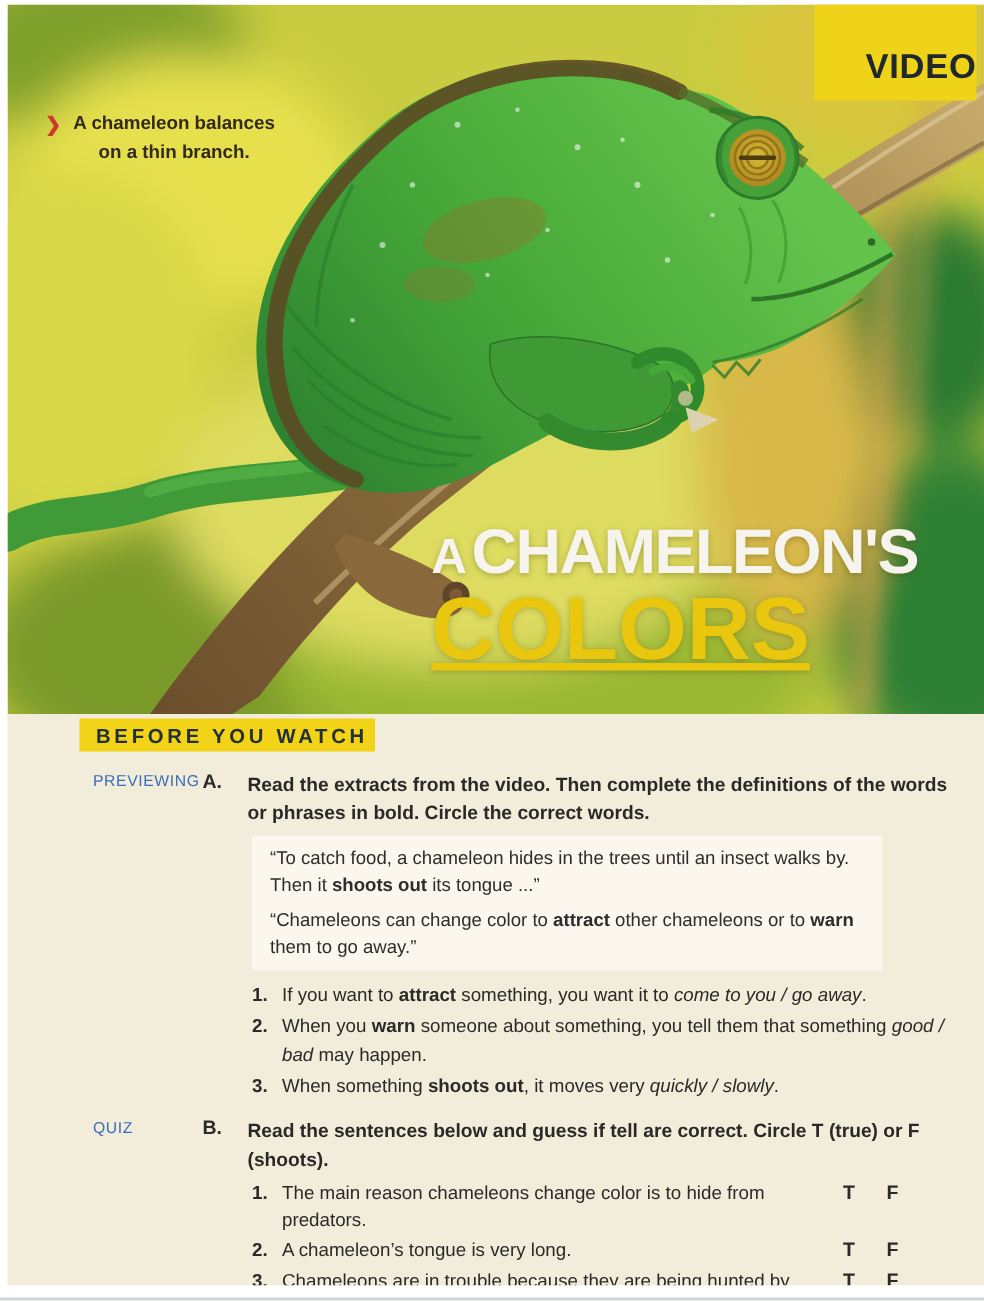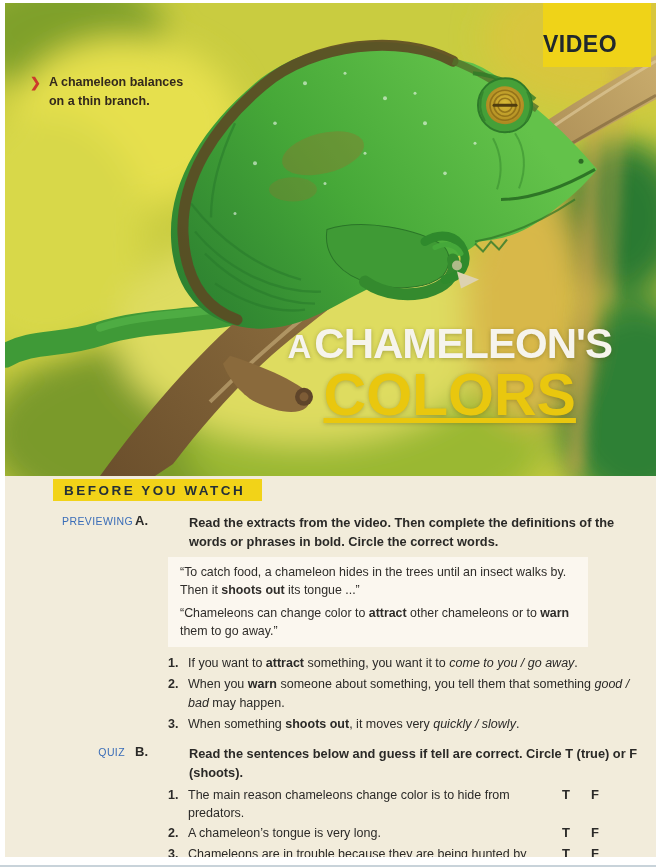--- a/index.html
+++ b/index.html
@@ -5,51 +5,51 @@
   * { margin:0; padding:0; box-sizing:border-box; }
   html,body { width:656px; height:867px; background:#ffffff; overflow:hidden;
               font-family:"Liberation Sans", sans-serif; }
   .page { position:relative; width:656px; height:867px; background:#fff; }
 
   
   .photo { position:absolute; left:5px; top:3px; right:0; height:473px; overflow:hidden; }
   .photo svg { display:block; width:100%; height:100%; }
 
   .video-badge { position:absolute; left:538px; top:0; width:108px; height:64px;
-                 background:#efd318; display:flex; align-items:flex-end; justify-content:flex-start;
+                 background:#efd318; display:flex; align-items:flex-end; justify-content:flex-end;
                  padding-bottom:9px; }
   .video-badge span { font-size:23px; font-weight:800; letter-spacing:.5px; color:#20282e; }
 
   .caption { position:absolute; left:25px; top:70px; display:flex; gap:8px; }
   .caption .arrow { color:#cc3a2c; font-weight:700; font-size:13px; line-height:1.5; }
-  .caption .lines { font-size:12.5px; font-weight:700; color:#33291c; line-height:1.55; }
-
-  .hero-title { position:absolute; right:44px; top:320px; text-align:center; line-height:1; }
+  .caption .lines { font-size:12.5px; font-weight:700; color:#33291c; line-height:1.55;text-align:center; }
+
+  .hero-title { position:absolute; right:44px; top:344px; text-align:left; line-height:1; }
   .hero-title .l1 { color:#f6f4ec; font-weight:700; font-size:42px; letter-spacing:-1px;
                     text-shadow:0 1px 4px rgba(70,70,20,.35); white-space:nowrap; }
   .hero-title .l1 .article { font-size:33px; margin-right:4px; }
   .hero-title .l2 { color:#e9c70e; font-weight:700; font-size:59px; letter-spacing:0;
                     margin-top:1px; text-shadow:0 1px 4px rgba(70,60,10,.3);text-decoration:underline; }
 
   
   .content { position:absolute; left:5px; top:476px; right:0; height:381px;
              background:#f2ecdb; overflow:hidden; color:#2b2a28; }
   .section-bar { margin:3px 0 0 48px; display:inline-block; background:#f2d318;
                  color:#243038; font-size:13.5px; font-weight:700; letter-spacing:2.5px;
-                 padding:4px 17px 3px 11px; }
+                 padding:4px 5px 3px 11px; }
 
   .exercise { display:grid; grid-template-columns:63px 20px 478px; column-gap:10px;
               margin-left:57px; }
   .ex-a { margin-top:12px; }
   .ex-b { margin-top:8px; }
-  .ex-label { text-align:right; color:#3a6db8; font-size:10.5px; letter-spacing:.4px;
+  .ex-label { text-align:left; color:#3a6db8; font-size:10.5px; letter-spacing:.4px;
               padding-top:2px; font-weight:500; }
   .ex-letter { font-weight:700; font-size:13px; }
   .ex-body { font-size:12.5px; }
-  .instruction { font-weight:700; font-size:12.8px; line-height:1.5; color:#2a2927;margin-left:24px; }
+  .instruction { font-weight:700; font-size:12.8px; line-height:1.5; color:#2a2927; }
 
   .quote-box { background:#fbf7ef; margin-top:6px; padding:7px 12px 6px 12px; width:420px;
                margin-left:3px; }
   .quote-box p { font-size:12.4px; line-height:1.45; color:#2f2d2a; }
   .quote-box p + p { margin-top:5px; }
 
   .a-items { margin-top:7px; }
   .a-item { display:flex; margin-left:3px; margin-bottom:3px; line-height:1.45; }
   .a-item .num { width:20px; flex:0 0 20px; font-weight:700; }
   .a-item .txt { flex:1; }

